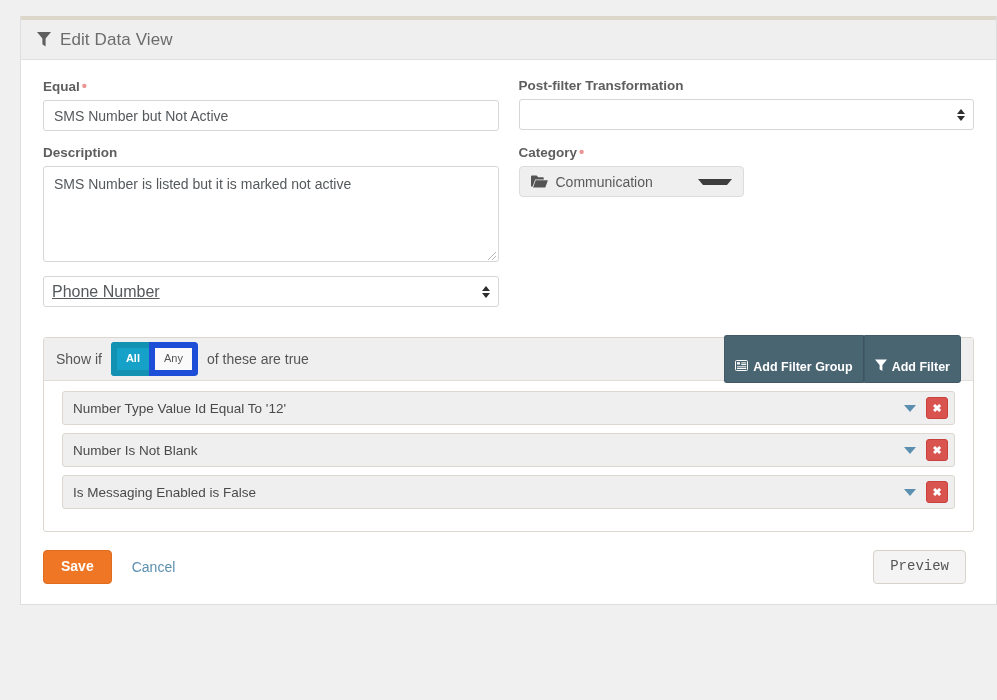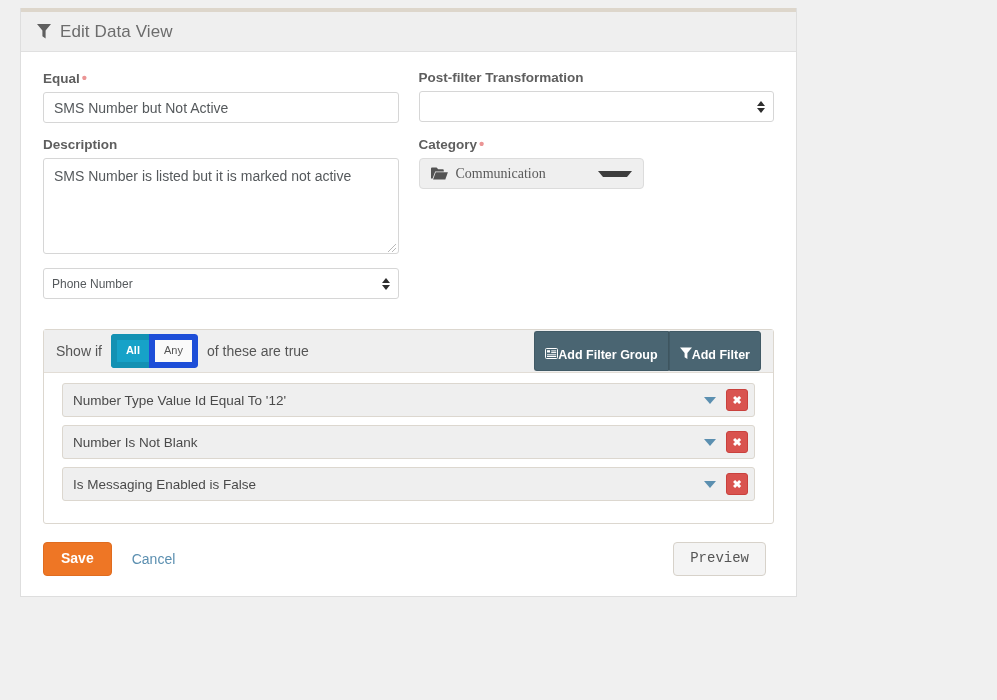--- a/index.html
+++ b/index.html
@@ -13,22 +13,22 @@
     font-family: "Liberation Sans", sans-serif;
     font-size: 14px;
     color: #4d4d4d;
     overflow: hidden;
   }
 
   
   .panel {
     position: absolute;
     left: 20px;
-    top: 8px;
-    width: 777px;
+    top: 16px;
+    width: 977px;
     background: #84cc16;
     border: 1px solid #dedede;
     border-top: 0;
     box-sizing: border-box;
   }
   .panel-heading {
     background: #efefef;
     border-top: 4px solid #ddd6cb;
     border-bottom: 1px solid #e0e0e0;
     height: 44px;
@@ -116,29 +116,30 @@
 
   
   .sel-wrap { position: relative; }
   select.sel {
     display: block;
     width: 100%;
     box-sizing: border-box;
     height: 31px;
     padding: 4px 26px 4px 8px;
     font-family: "Liberation Sans", sans-serif;
-    font-size: 12px;
+    font-size: 16px;
     color: #55595c;
     background: #fff;
     border: 1px solid #d6d6d6;
     border-radius: 3px;
     -webkit-appearance: none;
     -moz-appearance: none;
     appearance: none;
     outline: none;
+    text-decoration: underline;
   }
   .sel-arrows {
     position: absolute;
     right: 9px;
     top: 50%;
     transform: translateY(-50%);
     pointer-events: none;
     display: flex;
     flex-direction: column;
     gap: 2px;
@@ -159,21 +160,21 @@
     height: 31px;
     min-width: 225px;
     padding: 0 11px;
     background: #efefef;
     border: 1px solid #dcdcdc;
     border-radius: 4px;
     font-size: 14px;
     color: #5a5a5a;
     cursor: pointer;
     box-sizing: border-box;
-    font-family: Liberation Serif, serif;
+    font-family: Liberation Sans, sans-serif;
   }
   .dd-btn .folder { margin-right: 8px; display: flex; }
   .dd-btn .dd-label { flex: 0 0 auto; }
   .dd-caret {
     margin-left: auto;
     width: 0; height: 0;
     border-left: 5px solid transparent;
     border-right: 5px solid transparent;
     border-top: 6px solid #3d3d3d;
     padding-left: 24px;
@@ -228,24 +229,25 @@
     margin-left: auto;
     display: inline-flex;
   }
   .btn-dark {
     background: #4a6572;
     border: 1px solid #415a66;
     color: #fff;
     font-size: 12.5px;
     font-weight: bold;
     font-family: "Liberation Sans", sans-serif;
-    padding: 15px 10px 6px 10px;
+    padding: 23px 10px 6px 10px;
     cursor: pointer;
     display: inline-flex;
     align-items: center;
+    gap: 5px;
     line-height: 1.3;
   }
   .btn-dark:first-child { border-radius: 3px 0 0 3px; border-right: 1px solid #3e555f; }
   .btn-dark:last-child  { border-radius: 0 3px 3px 0; }
 
   .filter-body {
     padding: 10px 10px 22px 10px;
   }
   .filter-row {
     display: flex;

